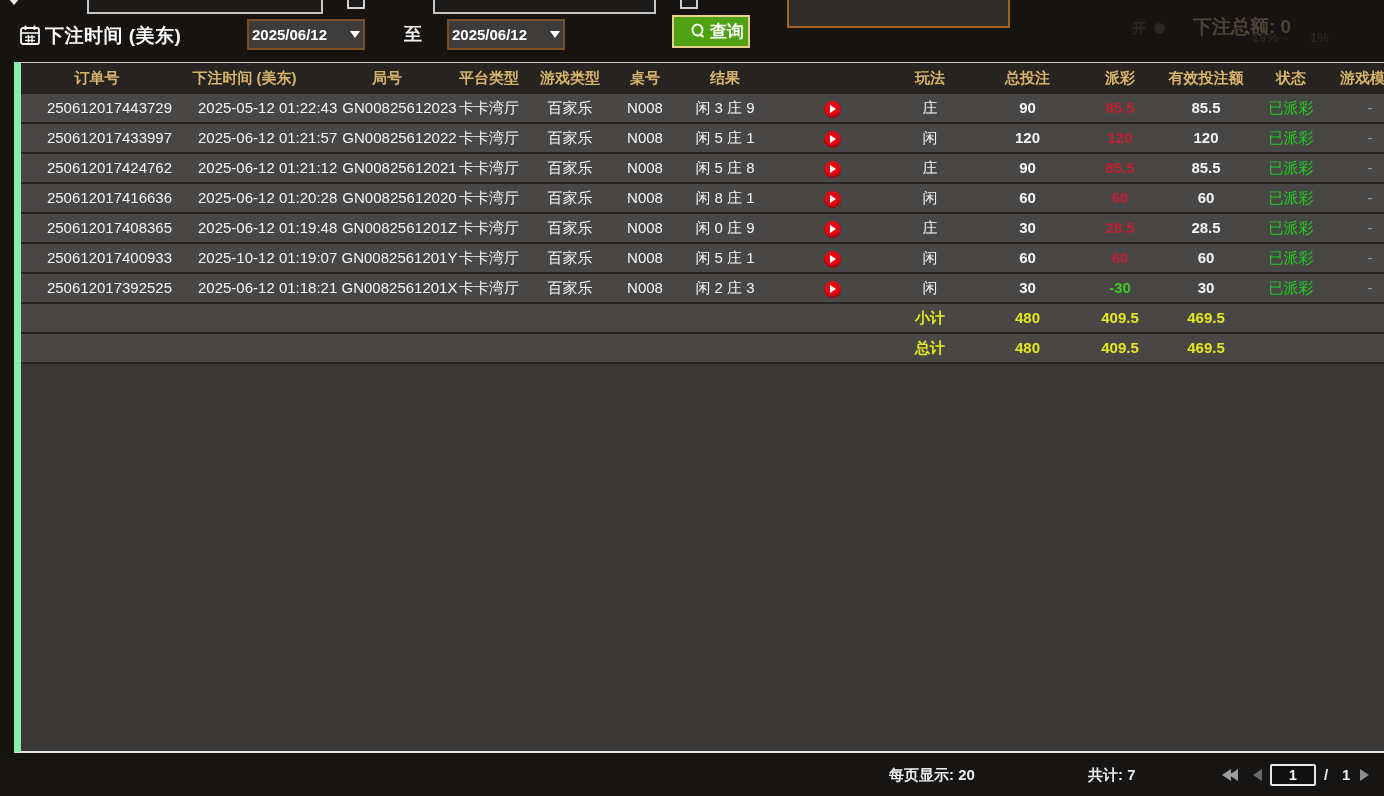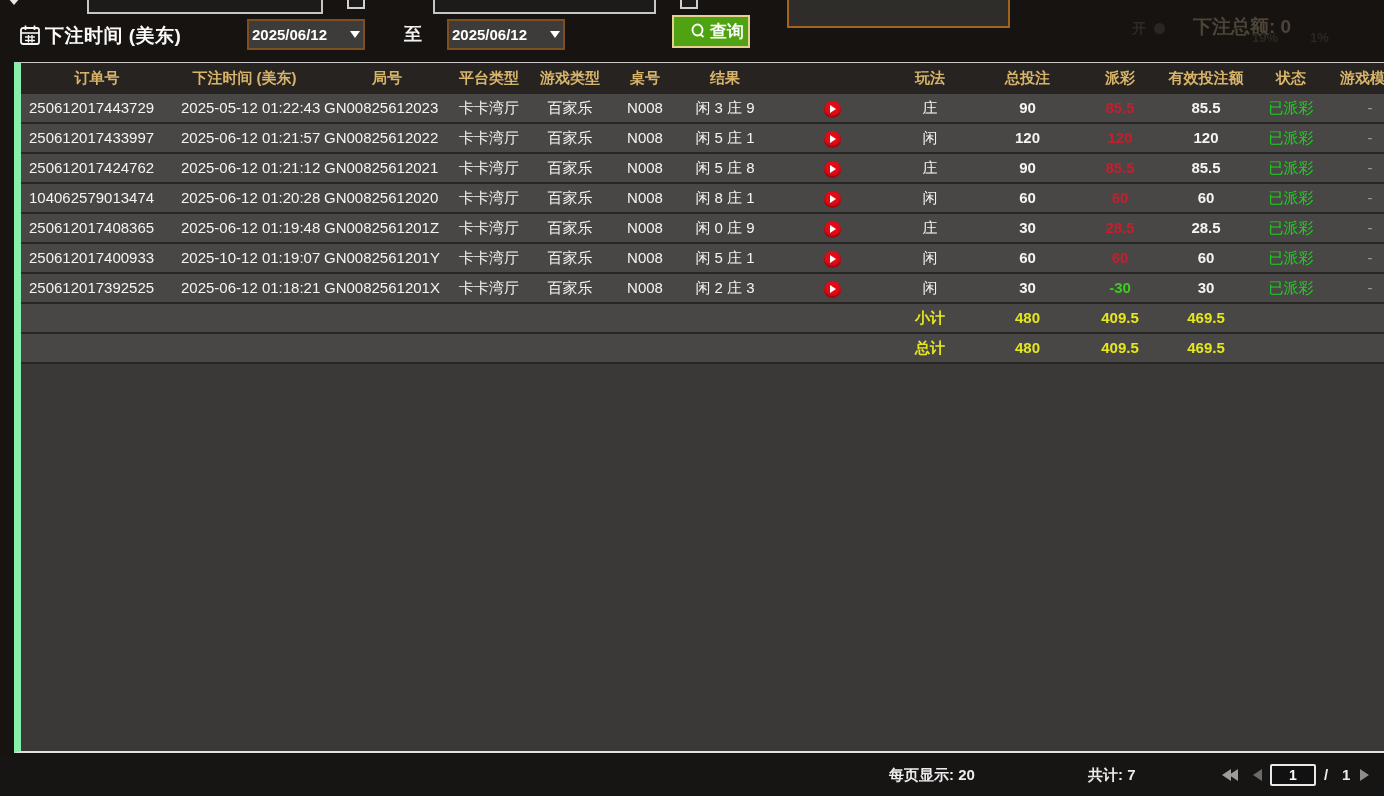--- a/index.html
+++ b/index.html
@@ -42,21 +42,21 @@
 
   
   .table-wrap { position:absolute; left:14px; top:62px; width:1370px; height:691px;
     background:#3b3838; border-top:1px solid #c9c9c9; border-left:7px solid #86efac;
     border-bottom:2px solid #e2e2e2; overflow:hidden; }
   .grid { display:grid; grid-template-columns:152px 143px 142px 62px 100px 50px 110px 105px 90px 105px 80px 92px 78px 80px; width:1389px; }
   .hrow { height:31px; background:#262321; align-items:center; }
   .hcell { text-align:center; color:#d8b46a; font-weight:bold; font-size:15px; white-space:nowrap; overflow:visible; }
   .row { height:30px; background:#494646; border-bottom:2px solid #282525; align-items:center; }
   .cell { font-size:15px; color:#f4f4f4; white-space:nowrap; line-height:28px; }
-  .cell.l { text-align:left; padding-left:8px; }
+  .cell.l { text-align:center; padding-left:25px; }
   .cell.c { text-align:center; }
   .cell.num { font-weight:bold; }
   .cell.payout.red { color:#c41f2e; }
   .cell.payout.green { color:#3fcb22; }
   .cell.status { color:#1fd11f; }
   .cell.dash { color:#9a9a9a; }
   .play { display:inline-block; width:17px; height:17px; border-radius:50%; background:#e20a14; position:relative; vertical-align:middle; cursor:pointer; box-shadow:inset 0 -2px 2px rgba(0,0,0,.35); }
   .play .ptri { position:absolute; left:6px; top:4.5px; width:0; height:0;
     border-top:4px solid transparent; border-bottom:4px solid transparent; border-left:6px solid #fff; }
   .total-row .total-label { color:#e4e81e; font-weight:bold; }
@@ -195,21 +195,21 @@
     <div class="cell c"><span class="play"><span class="ptri"></span></span></div>
     <div class="cell c">庄</div>
     <div class="cell c num">90</div>
     <div class="cell c num payout red">85.5</div>
     <div class="cell c num">85.5</div>
     <div class="cell c status">已派彩</div>
     <div class="cell c dash">-</div>
   </div>
 
   <div class="grid row">
-    <div class="cell l">104062579013474</div>
+    <div class="cell l">250612017416636</div>
     <div class="cell l">2025-06-12 01:20:28</div>
     <div class="cell l">GN00825612020</div>
     <div class="cell c">卡卡湾厅</div>
     <div class="cell c">百家乐</div>
     <div class="cell c">N008</div>
     <div class="cell c">闲 8 庄 1</div>
     <div class="cell c"><span class="play"><span class="ptri"></span></span></div>
     <div class="cell c">闲</div>
     <div class="cell c num">60</div>
     <div class="cell c num payout red">60</div>

